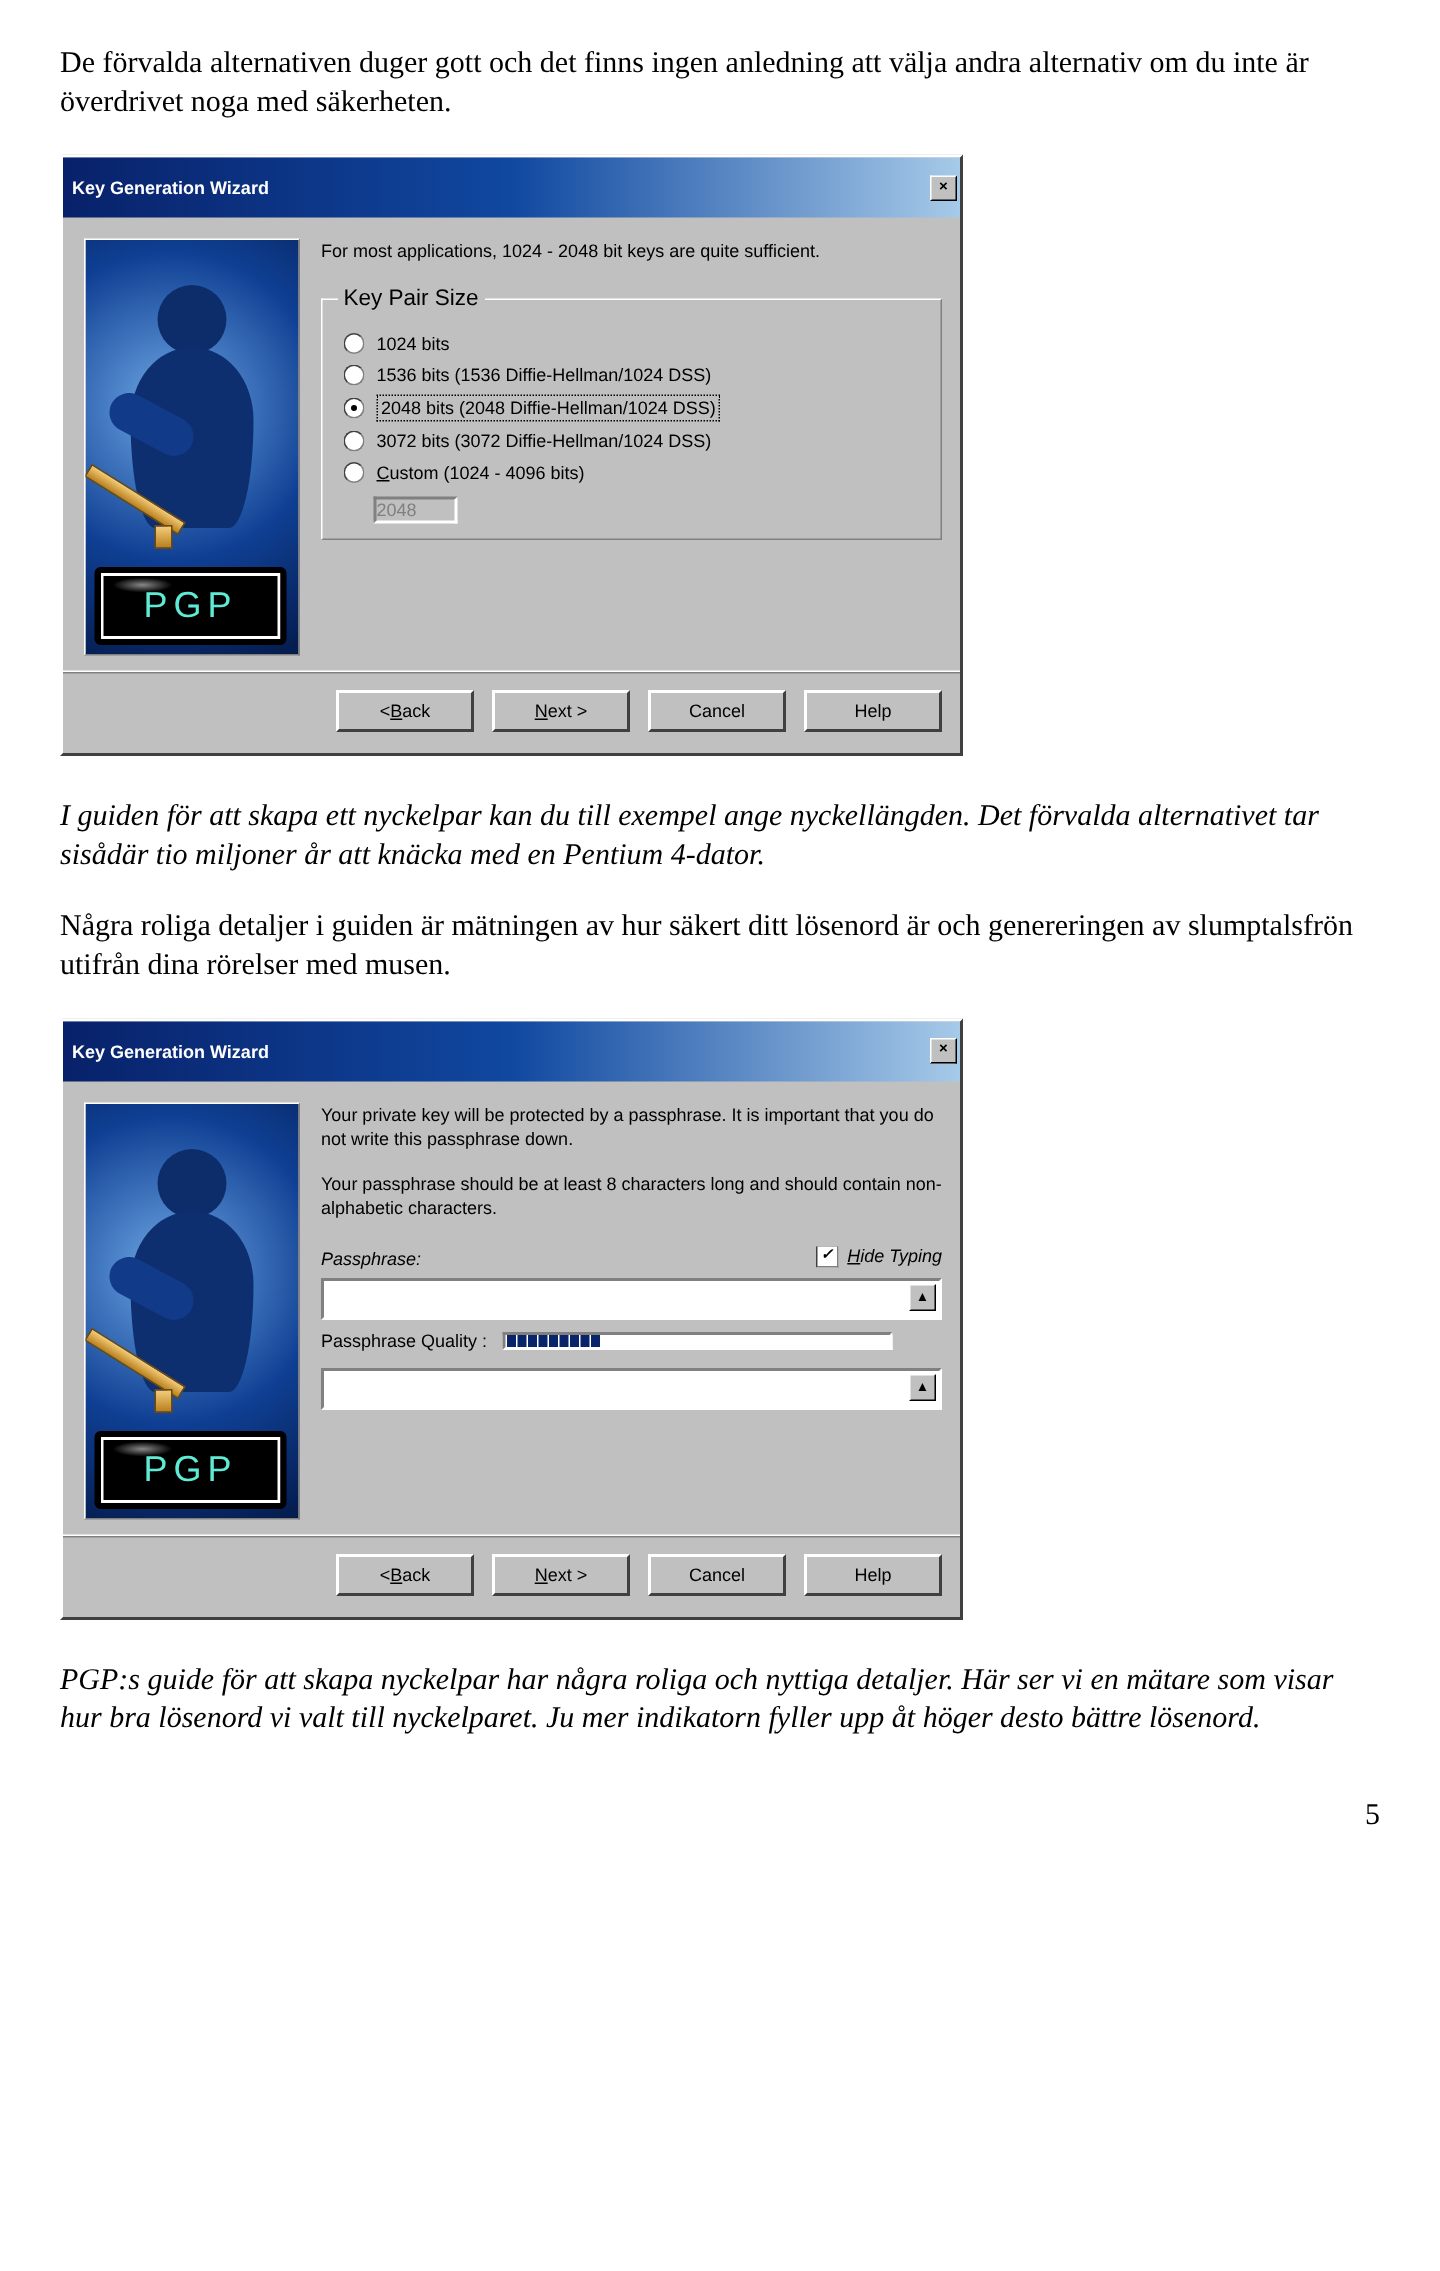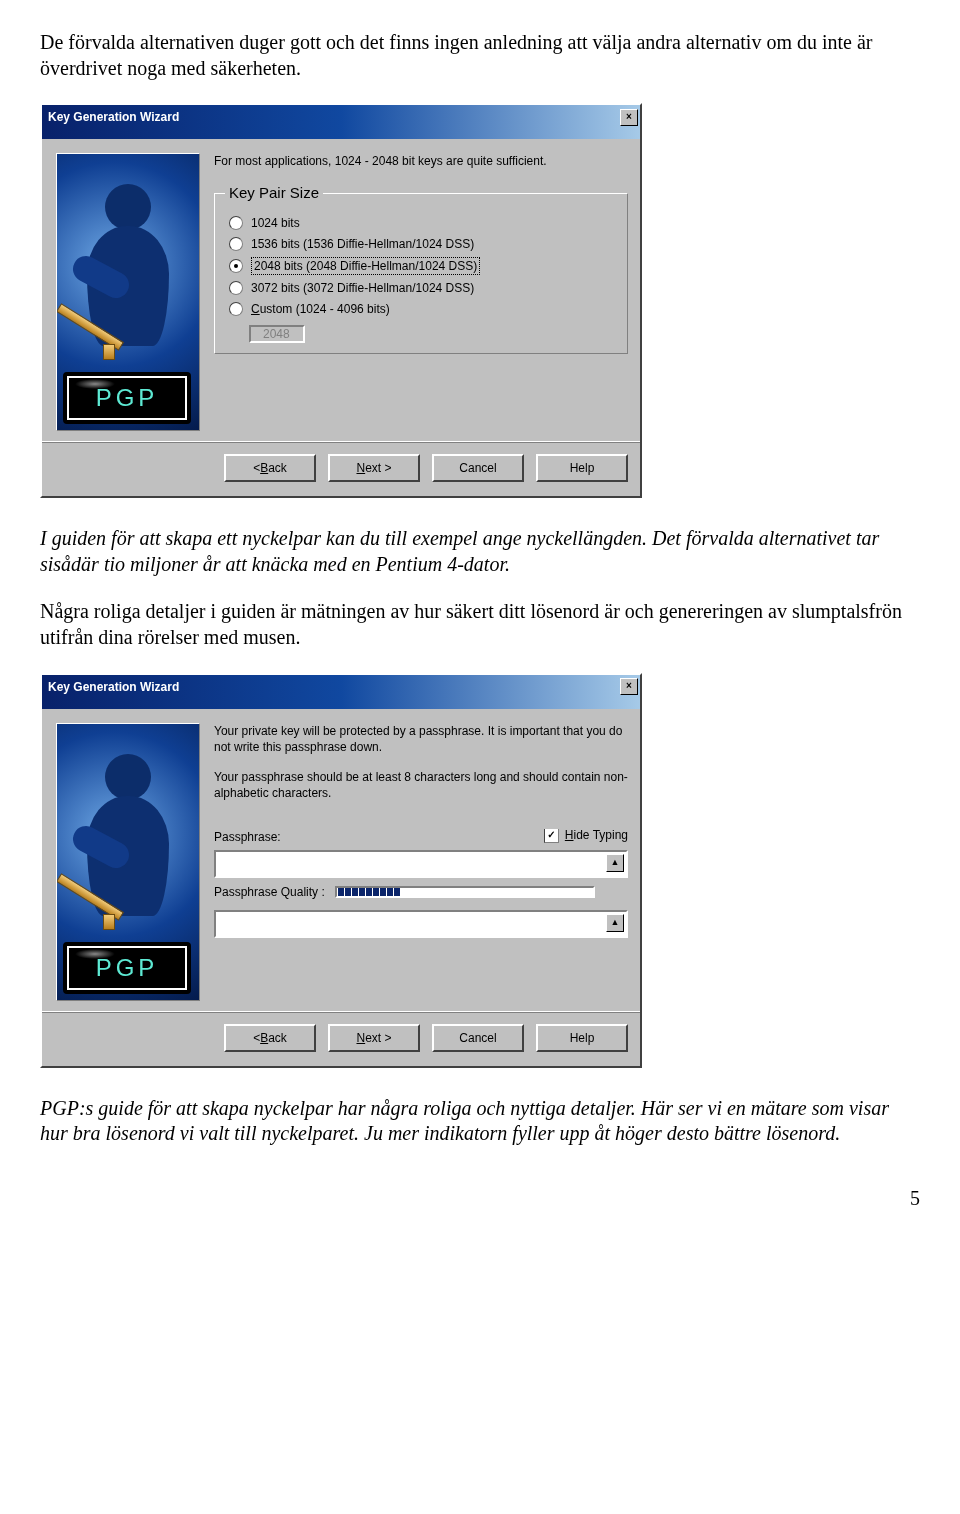--- a/index.html
+++ b/index.html
@@ -25,26 +25,26 @@
     border-left-color: #fff;
     border-right-color: #404040;
     border-bottom-color: #404040;
     font-family: Tahoma, Arial, sans-serif;
     font-size: 12px;
     margin: 12px 0 28px 0;
     display: flex;
     flex-direction: column;
   }
   .titlebar {
-    height: 24px;
+    height: 40px;
     background: linear-gradient(90deg,#08216a,#1048a0,#a6cae8);
     color: #fff;
     display: flex;
     align-items: center;
-    padding: 0 2px 10px 6px;
+    padding: 0 2px 0 6px;
     font-weight: bold;
     font-size: 12px;
   }
   .titlebar .spacer { flex: 1; }
   .close-btn {
     width: 16px; height: 15px;
     background: #c0c0c0;
     border: 1px solid #000;
     border-top-color: #fff; border-left-color: #fff;
     font-family: Arial; font-size: 10px; font-weight: bold;
@@ -93,28 +93,28 @@
     width:12px; height:12px; border-radius:50%;
     background:#fff; border:1px solid #808080; border-top-color:#404040; border-left-color:#404040;
     display:flex; align-items:center; justify-content:center;
   }
   .radio-dot.sel::after { content:""; width:4px; height:4px; border-radius:50%; background:#000;}
   .radio-label { font-size:12px; }
   .radio-label.boxed { border:1px dotted #000; padding:0 2px; }
   .u { text-decoration: underline; }
 
   .input-custom {
-    width:56px; height:18px; font-size:12px; padding:1px 12px;
+    width:56px; height:18px; font-size:12px; padding:1px 0;
     border:2px solid #808080; border-right-color:#fff; border-bottom-color:#fff;
     background:#c0c0c0; color:#808080; box-sizing:border-box;
     margin-left:24px; margin-top:2px;
   }
 
   
-  .form-row { margin: 28px 0 4px 0; }
+  .form-row { margin: 18px 0 4px 0; font-style: italic; }
   .label-small { font-size:12px; }
   .check-row { float:right; display:flex; align-items:center; gap:6px; margin-top:-2px; }
   .checkbox {
     width:13px; height:13px; background:#fff;
     border:1px solid #808080; border-top-color:#404040; border-left-color:#404040;
     font-size:10px; line-height:11px; text-align:center; color:#000; font-weight:bold;
   }
   .sunken-box {
     height:28px; width:100%; background:#fff;
     border:2px solid #808080; border-right-color:#fff; border-bottom-color:#fff;

